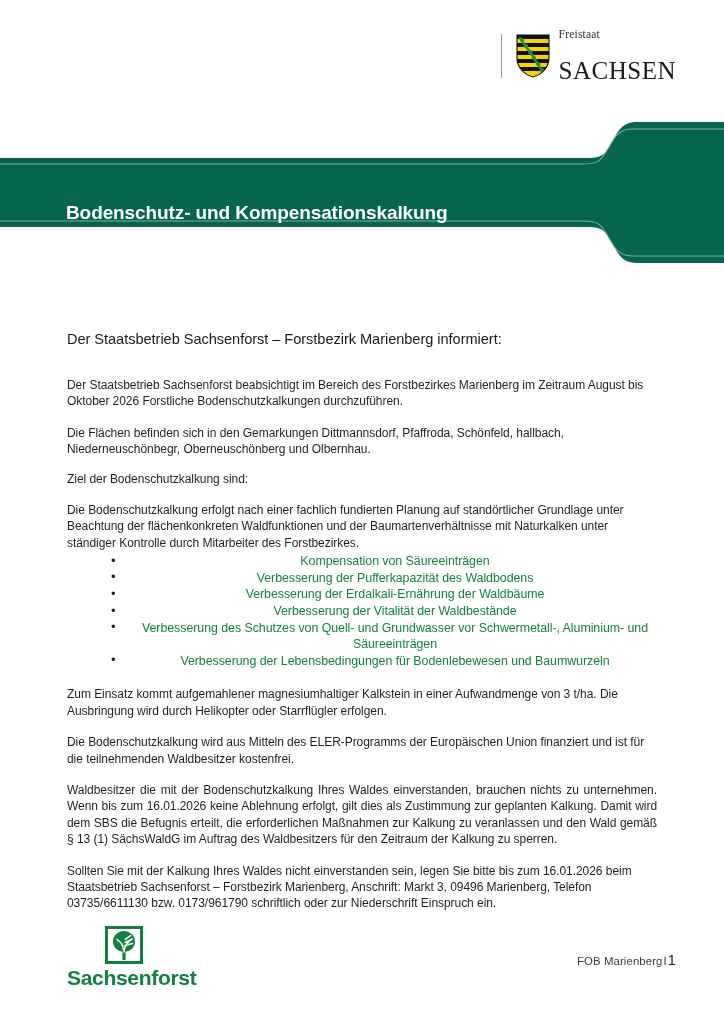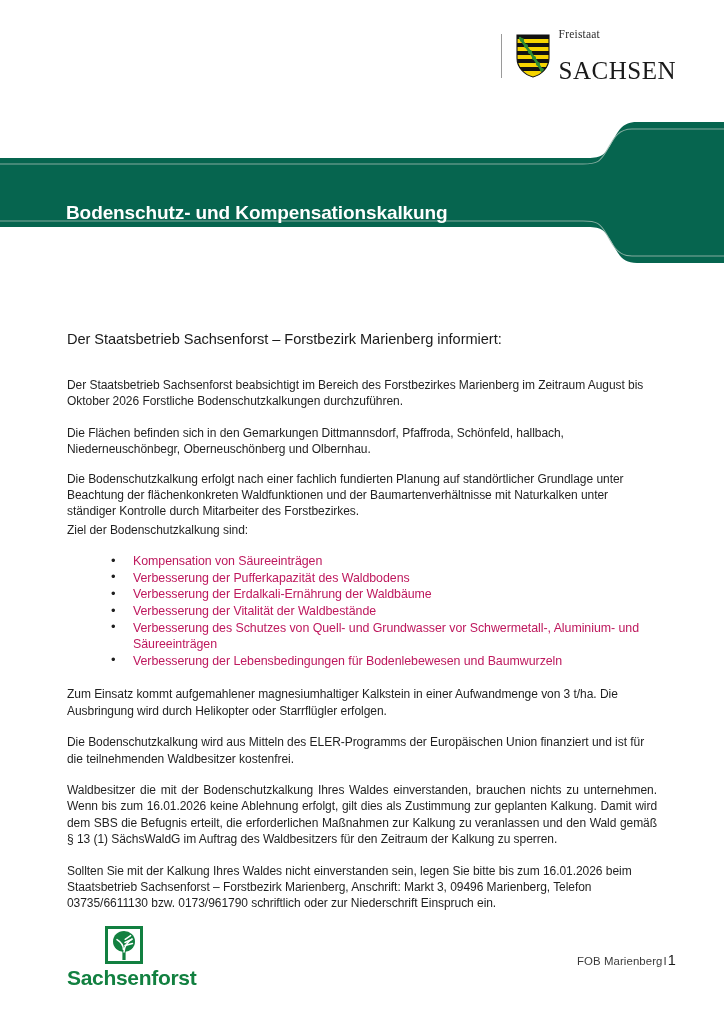--- a/index.html
+++ b/index.html
@@ -127,24 +127,25 @@
   .green-text { color: #22a05a; }
 
   ul.goals {
     margin: 0 0 17px 0;
     padding: 0 0 0 44px;
     list-style: none;
   }
   ul.goals li {
     font-size: 12.4px;
     line-height: 16.6px;
-    color: #be185d;
+    color: #15803d;
     position: relative;
     padding-left: 22px;
     letter-spacing: -0.05px;
+    text-align: center;
   }
   ul.goals li::before {
     content: "\2022";
     position: absolute;
     left: 0;
     top: -0.5px;
     font-size: 13px;
     color: #1f1f1f;
   }
   ul.goals li .cont {
@@ -269,22 +270,22 @@
 </div>
 <div class="banner-title">Bodenschutz- und Kompensationskalkung</div>
 
 <div class="content">
 
   <p class="lead">Der Staatsbetrieb Sachsenforst – Forstbezirk Marienberg informiert:</p>
 
   <p class="para">Der Staatsbetrieb Sachsenforst beabsichtigt im Bereich des Forstbezirkes Marienberg im Zeitraum August bis Oktober 2026 Forstliche Bodenschutzkalkungen durchzuführen.</p>
 
   <p class="para tight">Die Flächen befinden sich in den Gemarkungen Dittmannsdorf, Pfaffroda, Schönfeld, hallbach, Niederneuschönbegr, Oberneuschönberg und Olbernhau.</p>
+  <p class="para">Ziel der Bodenschutzkalkung sind:</p>
   <p class="para tight" style="margin-bottom:2px;">Die Bodenschutzkalkung erfolgt nach einer fachlich fundierten Planung auf standörtlicher Grundlage unter Beachtung der flächenkonkreten Waldfunktionen und der Baumartenverhältnisse mit Naturkalken unter ständiger Kontrolle durch Mitarbeiter des Forstbezirkes.</p>
-  <p class="para">Ziel der Bodenschutzkalkung sind:</p>
 
   <ul class="goals">
     <li>
       <span>Kompensation von Säureeinträgen</span>
     </li>
     <li>
       <span>Verbesserung der Pufferkapazität des Waldbodens</span>
     </li>
     <li>
       <span>Verbesserung der Erdalkali-Ernährung der Waldbäume</span>

